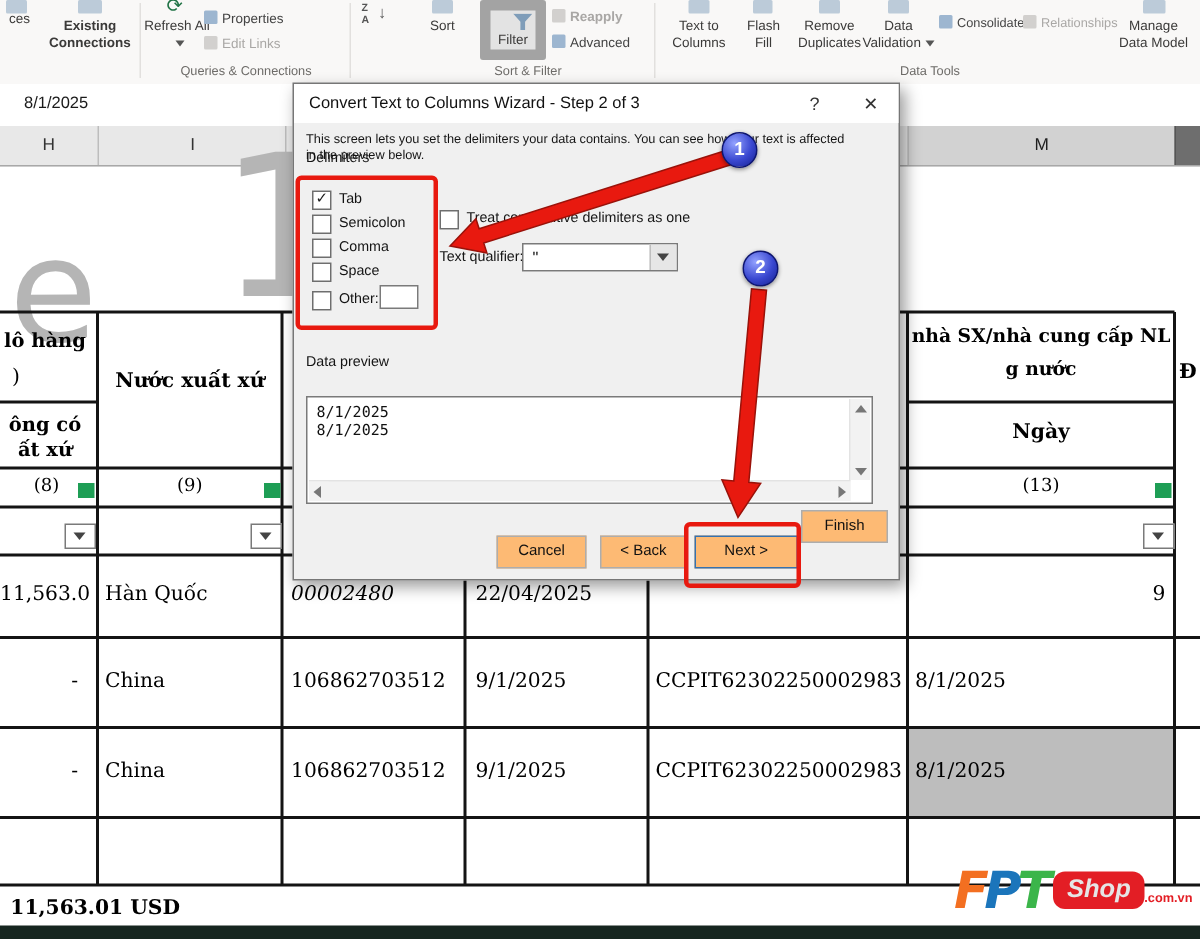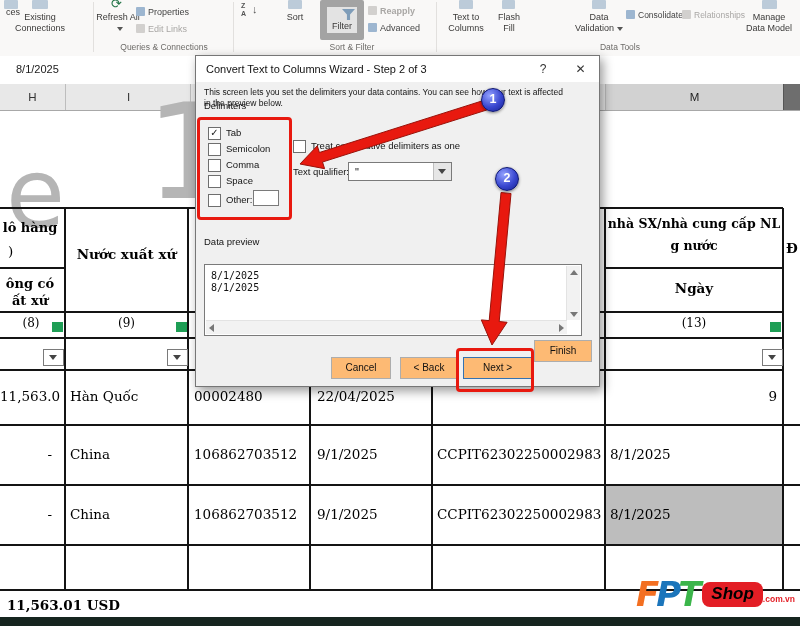--- a/index.html
+++ b/index.html
@@ -60,35 +60,35 @@
   .btn{position:absolute;background:#fdba74;border:1px solid #adadad;font-family:"Liberation Sans",sans-serif;
        font-size:10px;color:#111;text-align:center;padding:0;line-height:20px;}
   
   .redbox{border:3px solid #e8190f;border-radius:4px;z-index:20;}
   .step-circle{width:22px;height:22px;border-radius:50%;z-index:21;color:#fff;font-size:12.5px;font-weight:bold;
       text-align:center;line-height:21px;border:1px solid #0e1670;box-shadow:0 1px 3px rgba(0,0,0,.45);
       background:radial-gradient(circle at 35% 30%,#93a2ff 0%,#3947d0 55%,#141f8f 100%);}
   .anno-svg{left:0;top:0;z-index:20;pointer-events:none;}
   
   .logo-l{font-family:"DejaVu Sans",sans-serif;font-style:italic;font-weight:bold;font-size:34px;letter-spacing:-3px;}
-  .logo-shop{display:inline-block;background:#e31e25;color:#000000;font-style:italic;font-weight:bold;font-size:17px;
+  .logo-shop{display:inline-block;background:#e31e25;color:#e5e5e5;font-style:italic;font-weight:bold;font-size:17px;
       padding:2px 9px 3px;border-radius:8px;margin-left:4px;vertical-align:7px;}
   .logo-domain{color:#e31e25;font-size:8.5px;font-weight:bold;vertical-align:4px;}
   .statusbar{left:0;top:617px;width:800px;height:9px;background:#16251f;z-index:4;}
 </style>
 </head>
 <body>
 
 <div id="screen">
 
   <div class="abs ribbon">
     <div class="icofrag" style="left:4px;width:14px;"></div>
     <div class="abs rlbl" style="left:0;width:26px;top:7px;">ces</div>
 
-    <div class="abs rb" style="left:4px;width:72px;">
+    <div class="abs rb" style="left:24px;width:72px;font-weight:bold;">
       <div class="icofrag" style="left:28px;width:16px;"></div>
       <div class="rlbl"><span>Existing Connections</span></div>
     </div>
 
     <div class="abs rdiv" style="left:93px;"></div>
 
     <div class="abs rb" style="left:96px;width:44px;">
       <div class="abs" style="left:15px;top:-4px;font-size:13px;color:#217346;">⟳</div>
       <div class="rlbl"><span>Refresh All</span><span class="caret"></span></div>
     </div>
@@ -121,20 +121,24 @@
     <div class="abs grp-label" style="left:284px;width:136px;">Sort &amp; Filter</div>
     <div class="abs rdiv" style="left:436px;"></div>
 
     <div class="abs rb" style="left:442px;width:48px;">
       <div class="icofrag" style="left:17px;width:14px;"></div>
       <div class="rlbl"><span>Text to Columns</span></div>
     </div>
     <div class="abs rb" style="left:492px;width:34px;">
       <div class="icofrag" style="left:10px;width:13px;"></div>
       <div class="rlbl"><span>Flash Fill</span></div>
+    </div>
+    <div class="abs rb" style="left:528px;width:50px;">
+      <div class="icofrag" style="left:18px;width:14px;"></div>
+      <div class="rlbl"><span>Remove Duplicates</span></div>
     </div>
     <div class="abs rb" style="left:574px;width:50px;">
       <div class="icofrag" style="left:18px;width:14px;"></div>
       <div class="rlbl"><span>Data Validation</span><span class="caret"></span></div>
     </div>
     <div class="abs small-item" style="left:626px;top:10px;"><span class="smicon"></span><span style="font-size:8.5px;">Consolidate</span></div>
     <div class="abs small-item gray" style="left:682px;top:10px;"><span class="smicon gray"></span><span style="font-size:8.5px;">Relationships</span></div>
     <div class="abs rb" style="left:742px;width:54px;">
       <div class="icofrag" style="left:20px;width:15px;"></div>
       <div class="rlbl"><span>Manage Data Model</span></div>
@@ -196,21 +200,21 @@
 
   <div class="abs gsq" style="left:52px;top:322px;"></div>
   <div class="abs gsq" style="left:176px;top:322px;"></div>
   <div class="abs gsq" style="left:770px;top:322px;"></div>
   <div class="abs fcombo" style="left:43px;top:349px;"></div>
   <div class="abs fcombo" style="left:167px;top:349px;"></div>
   <div class="abs fcombo" style="left:762px;top:349px;"></div>
 
   <div class="abs cell rt" style="left:0;width:58px;top:388px;">11,563.0</div>
   <div class="abs cell" style="left:70px;top:388px;">Hàn Quốc</div>
-  <div class="abs cell" style="left:194px;top:388px;">00002480</div>
+  <div class="abs cell" style="left:194px;top:388px;font-style:italic;">00002480</div>
   <div class="abs cell" style="left:317px;top:388px;">22/04/2025</div>
   <div class="abs cell rt" style="left:605px;width:172px;top:388px;">9</div>
 
   <div class="abs cell rt" style="left:0;width:52px;top:446px;">-</div>
   <div class="abs cell" style="left:70px;top:446px;">China</div>
   <div class="abs cell" style="left:194px;top:446px;">106862703512</div>
   <div class="abs cell" style="left:317px;top:446px;">9/1/2025</div>
   <div class="abs cell" style="left:437px;top:446px;">CCPIT62302250002983</div>
   <div class="abs cell" style="left:610px;top:446px;">8/1/2025</div>
 

